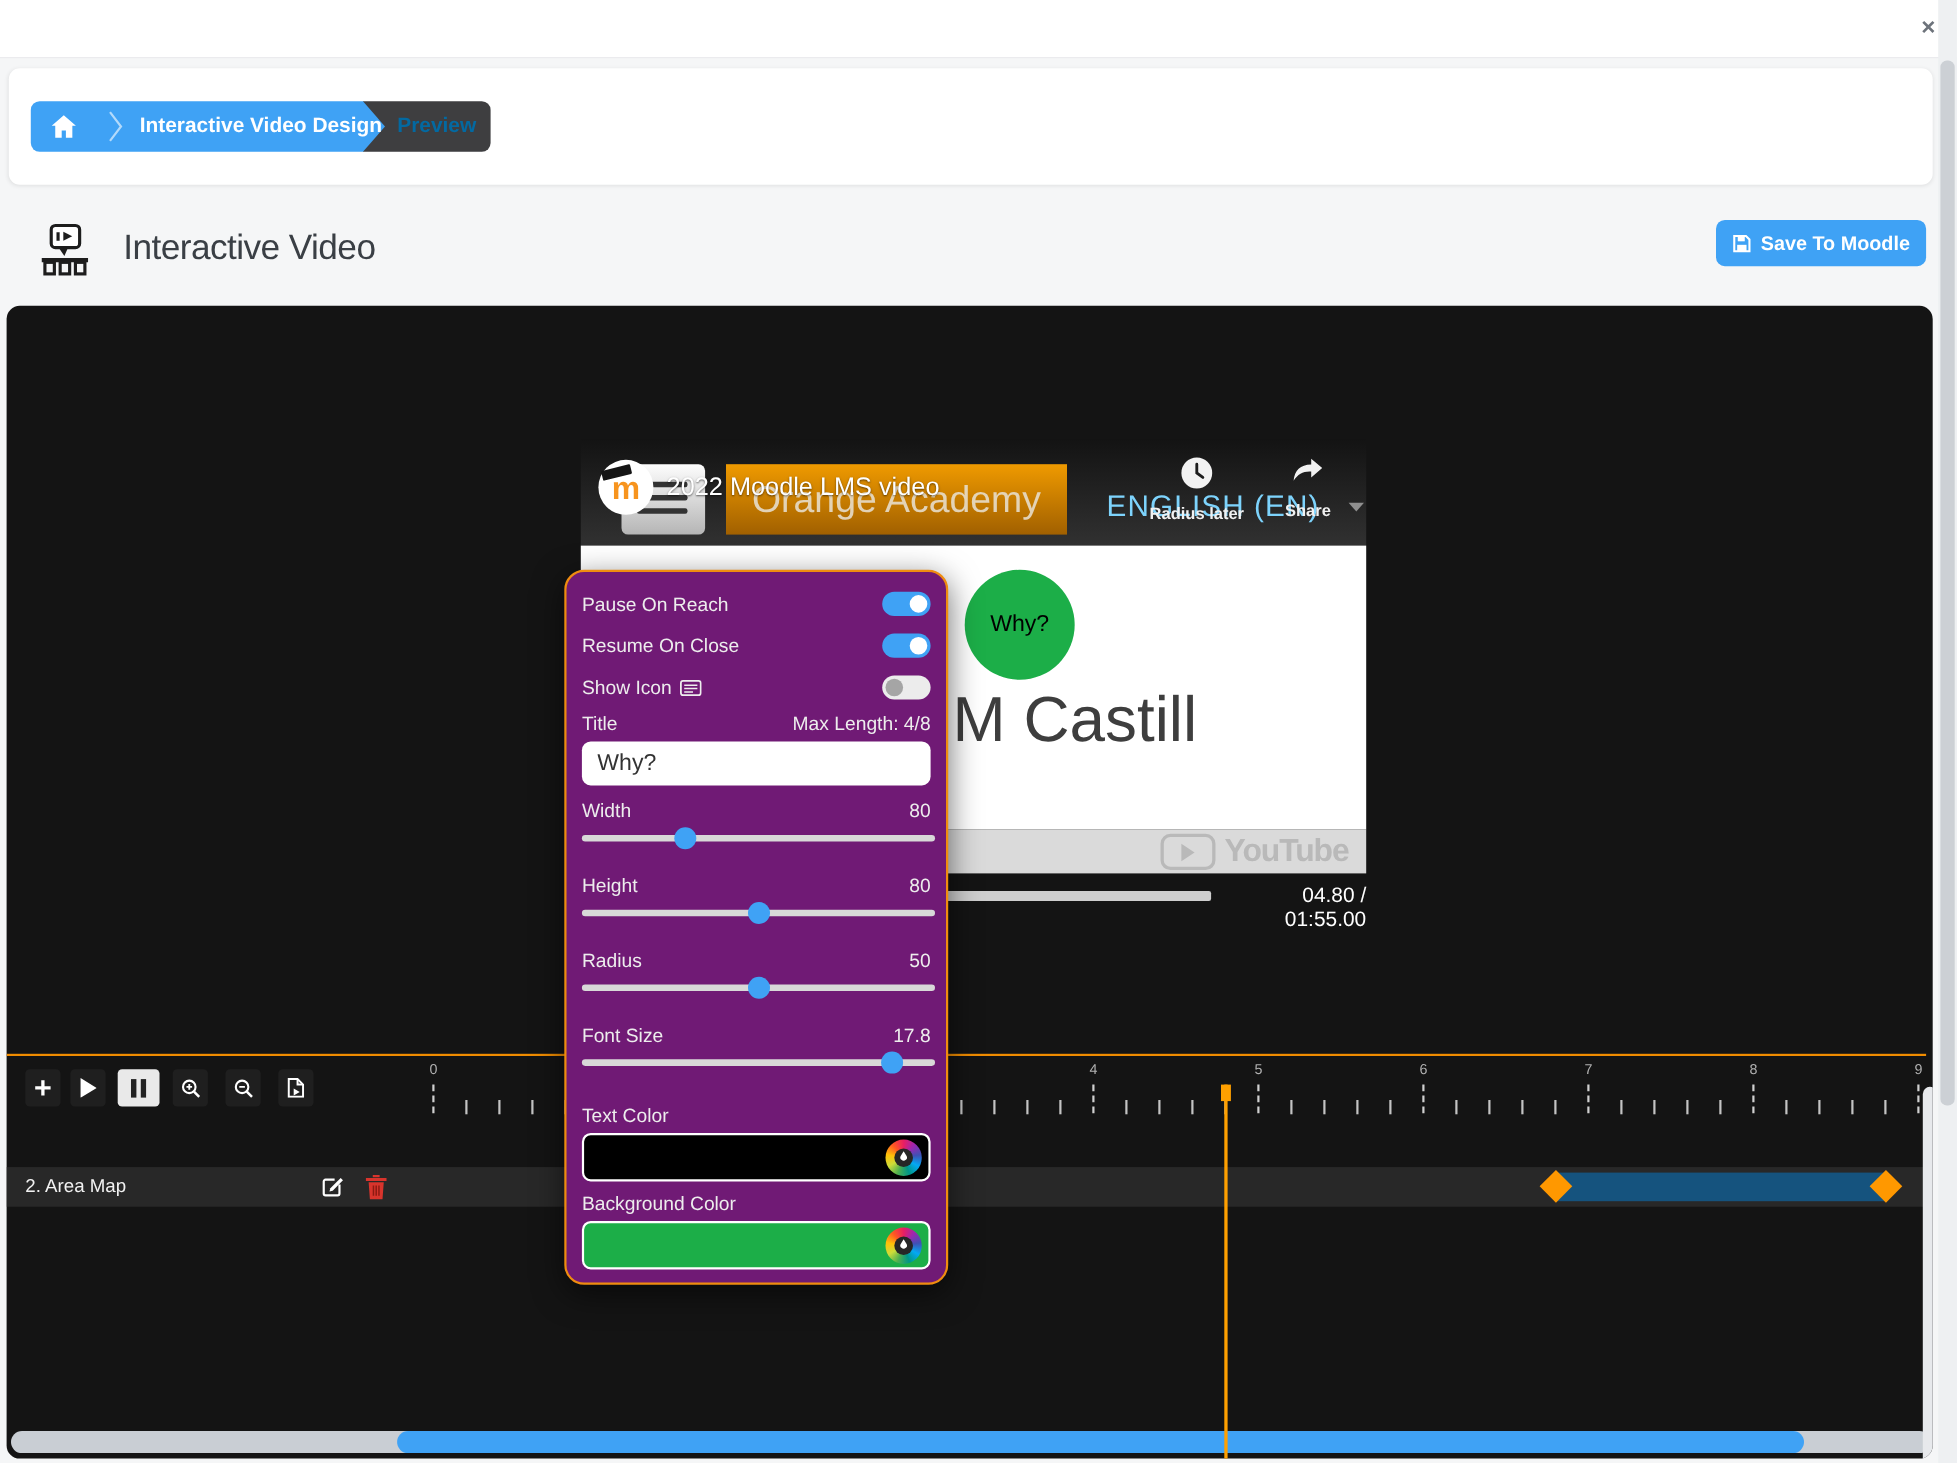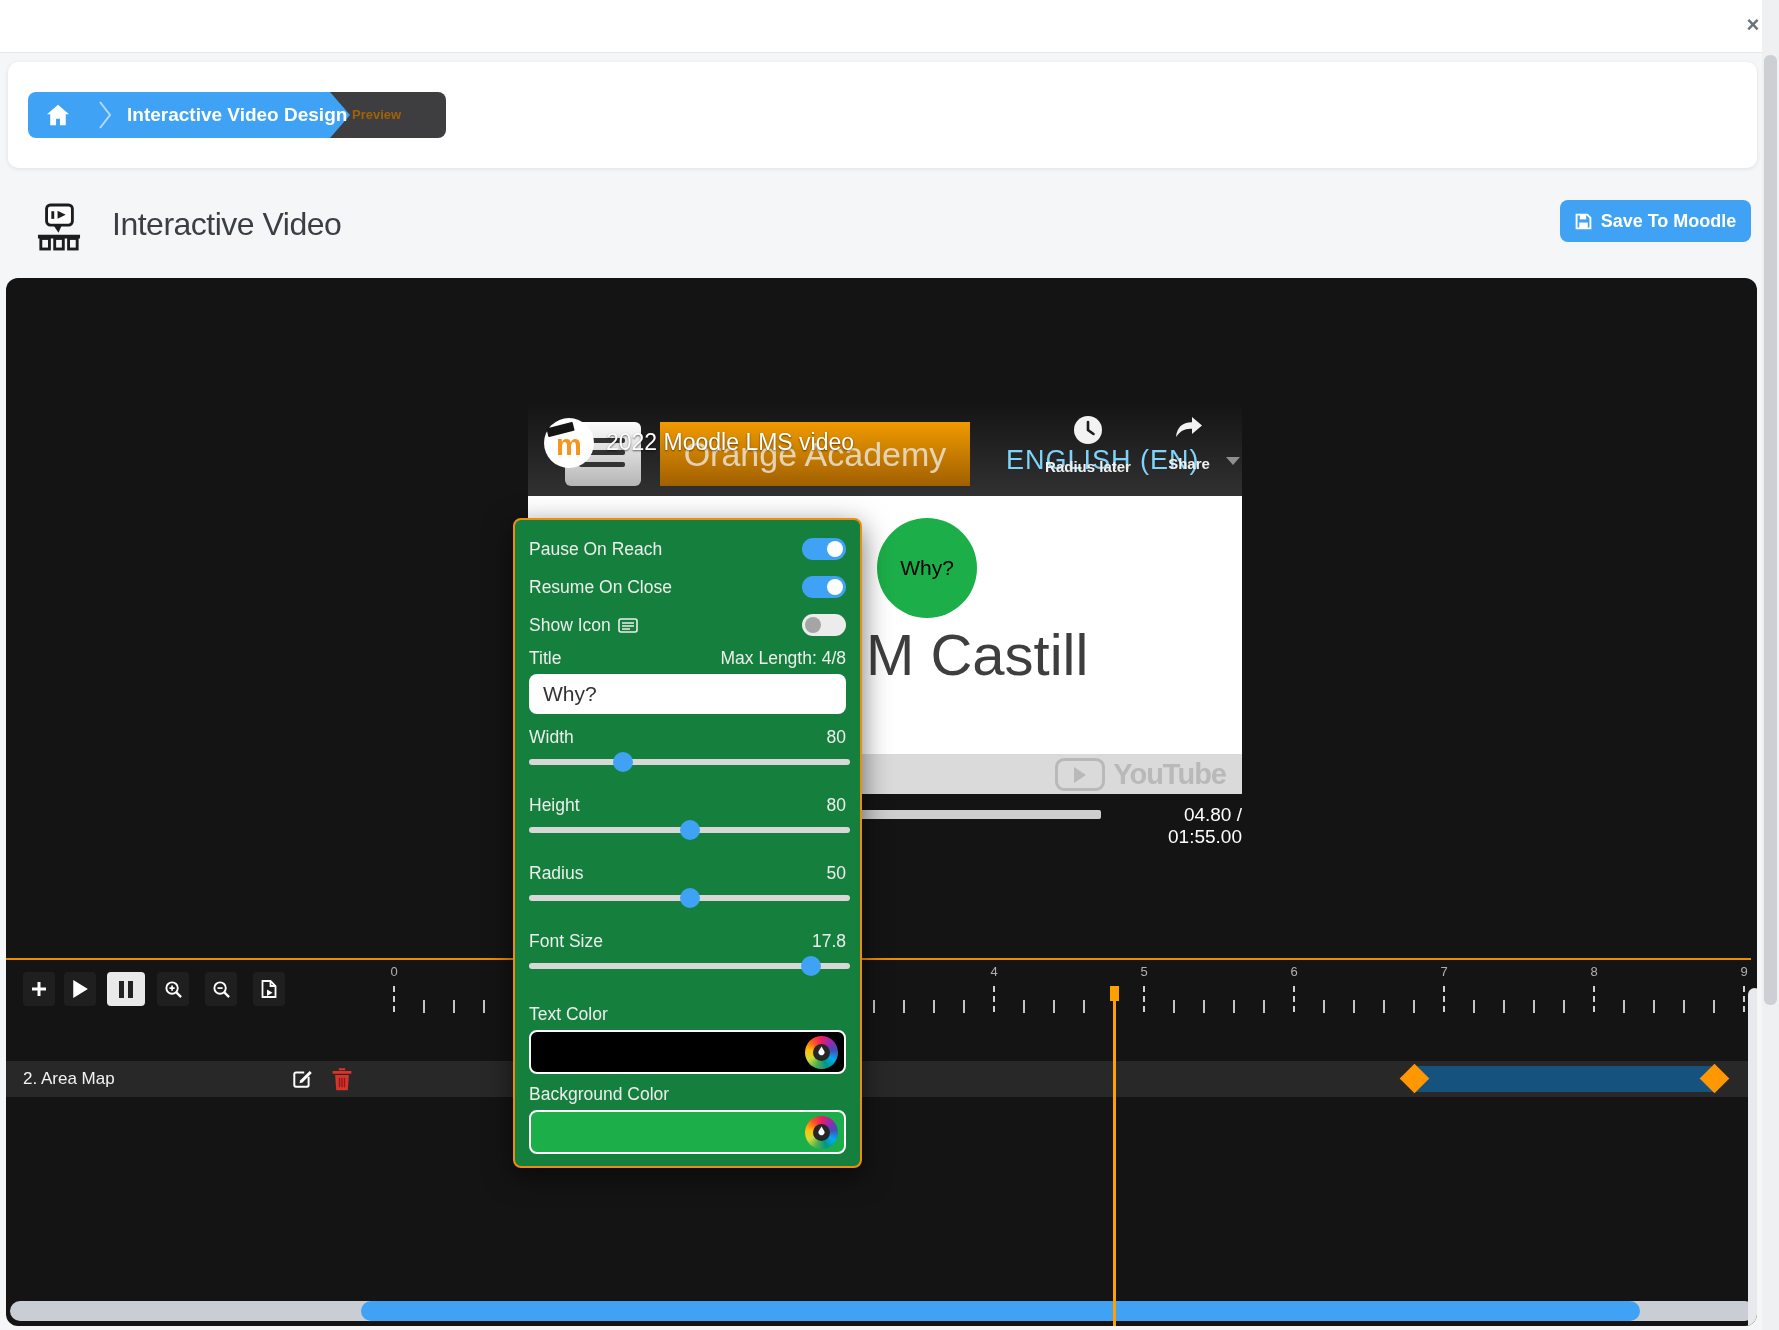--- a/index.html
+++ b/index.html
@@ -15,22 +15,22 @@
   
   .card{left:8px;top:62px;width:1749px;height:106px;background:#fff;border-radius:10px;
         box-shadow:0 1px 4px rgba(0,0,0,.09);}
   .bc-blue{left:28px;top:92px;width:302px;height:46px;background:#3fa2f5;border-radius:8px 0 0 8px;z-index:2;}
   .bc-tip{left:330px;top:92px;width:0;height:0;border-top:23px solid transparent;border-bottom:23px solid transparent;
           border-left:20px solid #3fa2f5;z-index:3;}
   .bc-dark{left:330px;top:92px;width:116px;height:46px;background:#3e3e40;border-radius:0 8px 8px 0;z-index:1;}
   .bc-home{left:46px;top:104px;width:24px;height:22px;}
   .bc-sep{left:98px;top:100px;width:14px;height:30px;}
   .bc-label1{left:127px;top:92px;height:46px;line-height:46px;font-size:19px;font-weight:bold;color:#fff;z-index:4;}
-  .bc-label2{left:352px;top:92px;width:90px;height:46px;line-height:46px;
-             font-size:13px;font-weight:bold;color:#a16207;z-index:4;}
+  .bc-label2{left:352px;top:92px;width:90px;height:46px;line-height:46px;text-align:center;
+             font-size:19px;font-weight:bold;color:#0369a1;z-index:4;}
 
   
   .pgicon{left:37px;top:203px;width:44px;height:48px;}
   .pgtitle{left:112px;top:206px;font-size:32px;color:#3a3f45;letter-spacing:-.5px;}
   .savebtn{left:1560px;top:200px;width:191px;height:42px;background:#3fa2f5;border-radius:8px;
            color:#fff;font-size:18px;font-weight:bold;display:flex;align-items:center;justify-content:center;
            gap:9px;cursor:pointer;}
 
   
   .stage{left:6px;top:278px;width:1751px;height:1048px;background:#141414;border-radius:12px;overflow:hidden;}
@@ -58,22 +58,22 @@
   .ytrect{width:44px;height:27px;border:3px solid #cbcbcb;border-radius:9px;position:relative;}
   .ytrect:after{content:'';position:absolute;left:16px;top:6px;border:8px solid transparent;border-left:12px solid #cbcbcb;}
   .yttext{font-size:29px;font-weight:bold;color:#cbcbcb;letter-spacing:-1px;}
   .bubble{left:349px;top:119px;width:100px;height:100px;border-radius:50%;display:flex;align-items:center;
           justify-content:center;font-size:21px;color:#000;z-index:2;cursor:pointer;}
   .slidetext{left:338px;top:222px;font-size:58px;color:#3e3e3e;}
   .progress{left:522px;top:532px;width:573px;height:9px;background:#cecece;border-radius:2px;}
   .vtime{left:1105px;top:526px;width:131px;text-align:right;font-size:19px;font-weight:normal;color:#fff;}
 
   
-  .panel{left:507px;top:240px;width:349px;height:650px;background:#15803d;border:2px solid #ef8c10;
-         border-radius:8px;z-index:10;box-shadow:0 8px 28px rgba(0,0,0,.55);box-sizing:border-box;}
+  .panel{left:507px;top:240px;width:349px;height:650px;background:#701a75;border:2px solid #ef8c10;
+         border-radius:18px;z-index:10;box-shadow:0 8px 28px rgba(0,0,0,.55);box-sizing:border-box;}
   .panel .lbl{font-size:17.5px;color:#ededed;}
   .trow{position:absolute;left:14px;right:14px;height:30px;line-height:30px;}
   .toggle{position:absolute;right:0;top:4px;width:44px;height:22px;border-radius:11px;background:#ececec;cursor:pointer;}
   .toggle .knob{position:absolute;left:3px;top:3px;width:16px;height:16px;border-radius:50%;background:#a5a5a5;}
   .toggle.on{background:#3fa2f5;}
   .toggle.on .knob{left:25px;background:#fff;}
   .listicon{vertical-align:-2px;margin-left:7px;}
   .tlabels{position:absolute;left:14px;right:14px;top:126px;height:24px;line-height:24px;}
   .tlabels .right{float:right;}
   .tinput{position:absolute;left:14px;top:154px;width:289px;height:40px;border-radius:8px;border:none;

